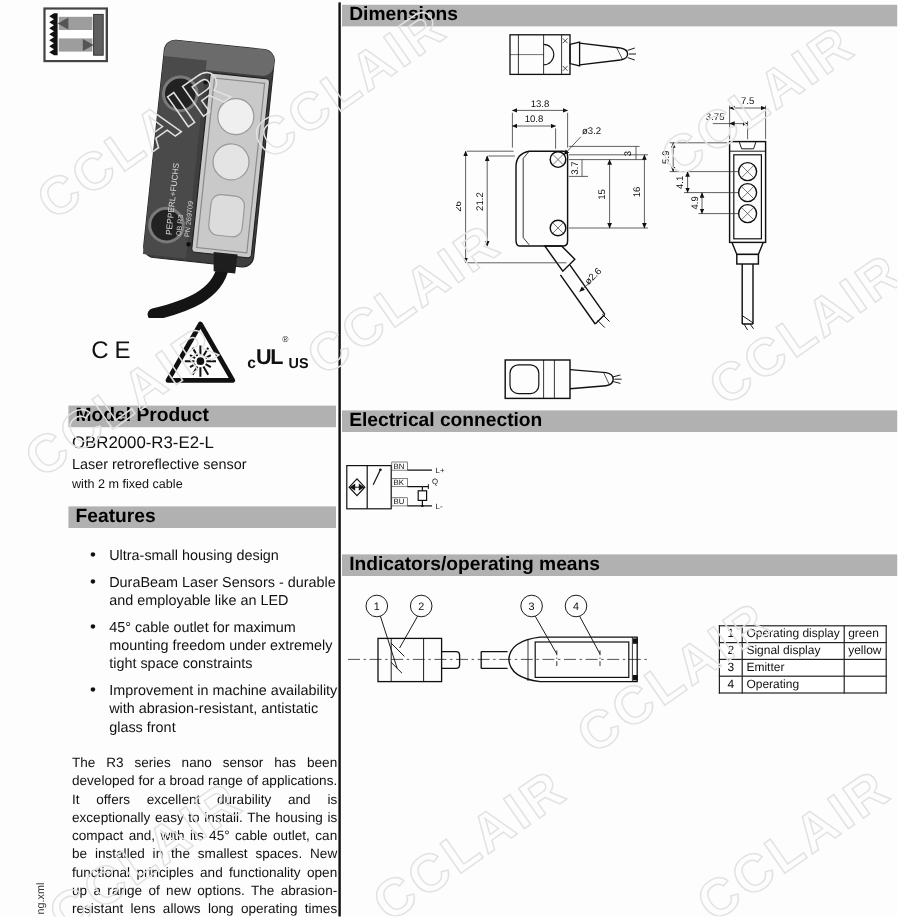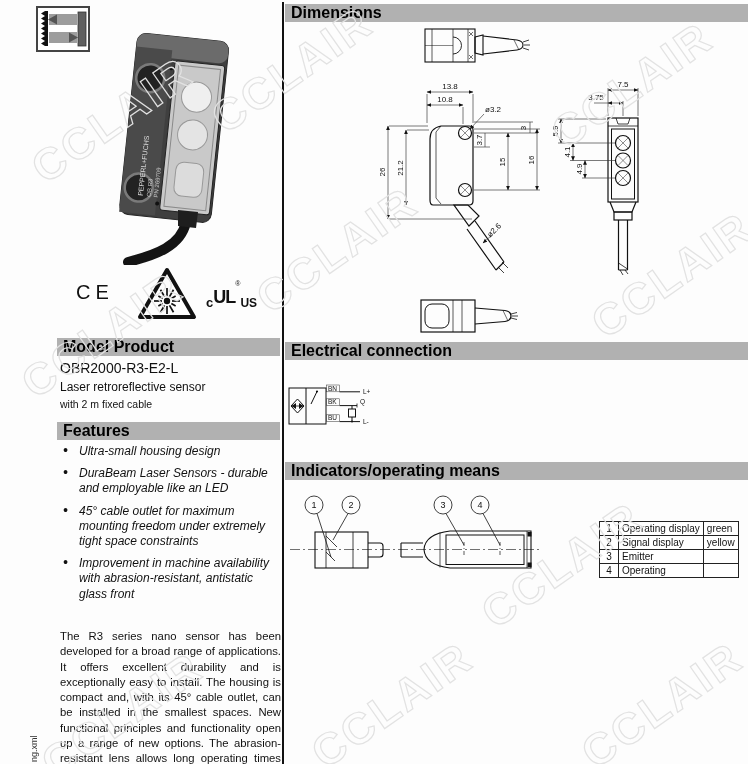--- a/index.html
+++ b/index.html
@@ -10,21 +10,21 @@
   .txt{position:absolute;}
   .fig{position:absolute;}
   svg text{font-family:"Liberation Sans",sans-serif;}
   .dimtxt text{font-size:8px;fill:#111;}
   .calloutnum{font-size:9px;fill:#111;}
   .wirelbl{font-size:6.5px;fill:#111;}
   #divider{position:absolute;left:282px;top:2px;width:2px;height:762px;background:#111;}
   .wm{position:absolute;font-size:44px;font-weight:bold;letter-spacing:3px;
       color:transparent;-webkit-text-stroke:1.2px #e2e2e2;transform:rotate(-35deg);
       z-index:6;pointer-events:none;white-space:nowrap;}
-  .bullets{position:absolute;left:60px;top:444px;width:221px;margin:0;padding:0;list-style:none;font-style:italic;}
+  .bullets{position:absolute;left:60px;top:444px;width:221px;margin:12px;padding:0;list-style:none;}
   .bullets li{position:relative;padding-left:19px;font-size:12px;line-height:15.2px;margin-bottom:7px;}
   .bullets li::before{content:"\2022";position:absolute;left:3px;top:-1px;font-size:14px;}
   #product-text{position:absolute;left:60px;top:629px;width:221px;font-size:11.3px;
                 line-height:15.3px;text-align:justify;}
   #side-note{position:absolute;left:29px;top:762px;transform:rotate(-90deg);
              transform-origin:0 0;font-size:9px;color:#333;white-space:nowrap;}
   table.ind{position:absolute;left:599px;top:521px;border-collapse:collapse;
             font-size:10px;z-index:4;background:#fff;}
   table.ind td{border:1px solid #222;height:13px;padding:0 3px;white-space:nowrap;}
   table.ind td.no{width:12px;text-align:center;}

